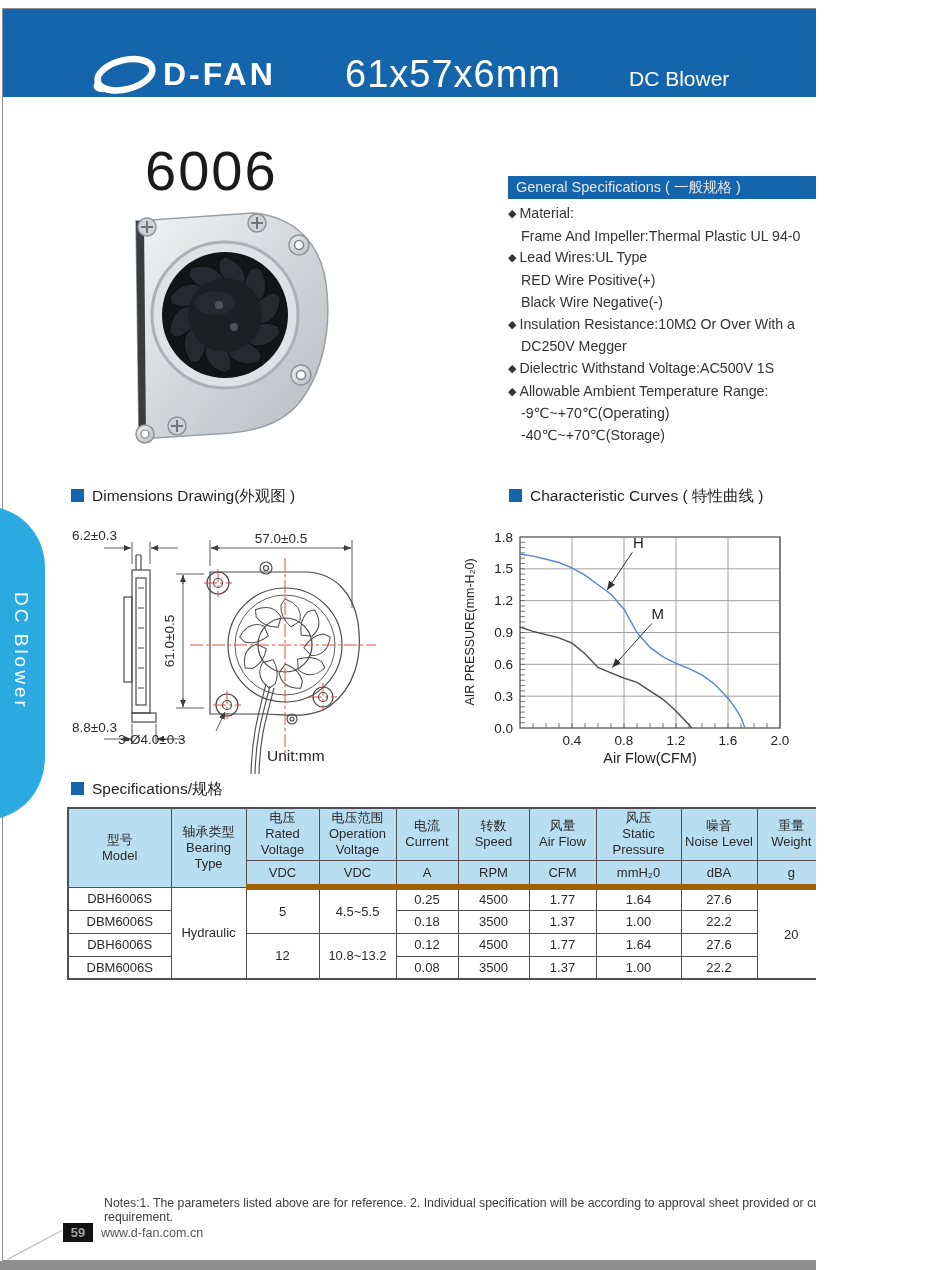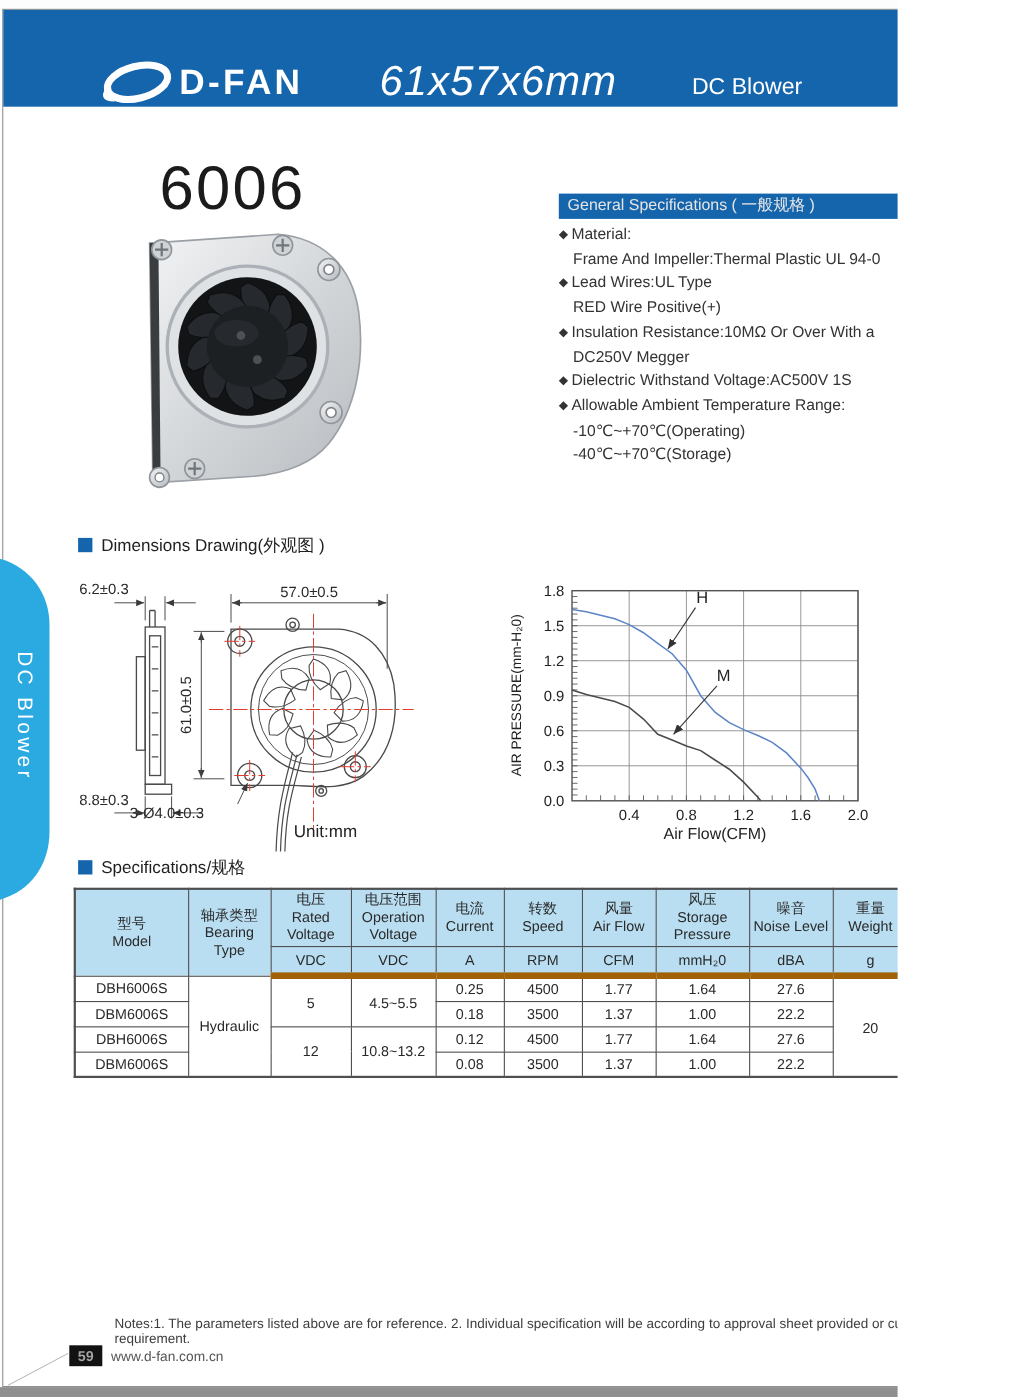--- a/index.html
+++ b/index.html
@@ -3,21 +3,21 @@
 <meta charset="utf-8">
 <style>
   html,body{margin:0;padding:0;background:#fff;}
   *{box-sizing:border-box;}
   body{font-family:"Liberation Sans","DejaVu Sans",sans-serif;color:#222;}
   .canvas{position:relative;width:816px;height:1270px;background:#fdfdfd;overflow:hidden;}
   .page-border{position:absolute;left:2px;top:8px;width:930px;height:1253px;border:1px solid #8f8f8f;background:#fff;}
   .header-bar{position:absolute;left:3px;top:9px;width:928px;height:88px;background:#1565ad;}
   .logo-wrap{position:absolute;left:84px;top:43px;width:74px;height:46px;}
   .logo-text{position:absolute;left:160px;top:47px;font-size:32px;font-weight:bold;color:#fff;letter-spacing:3px;}
-  .size-title{position:absolute;left:342px;top:44px;font-size:38px;color:#fff;letter-spacing:1px;font-style:italic;}
+  .size-title{position:absolute;left:342px;top:44px;font-size:38px;color:#fff;letter-spacing:1px;}
   .type-title{position:absolute;left:626px;top:58px;font-size:21px;color:#fff;}
   .model-title{position:absolute;left:145px;top:138px;font-size:56px;color:#1b1b1b;letter-spacing:2px;}
   .product-photo{position:absolute;left:103px;top:203px;}
   .genspec-bar{position:absolute;left:508px;top:176px;width:317px;height:23px;background:#1565ad;color:#e5e5e5;
     font-size:14.5px;line-height:23px;padding-left:8px;font-weight:500;}
   .genspec-list{position:absolute;left:508px;top:203px;width:340px;font-size:14.2px;color:#333;}
   .genspec-list .line{line-height:21.7px;white-space:nowrap;}
   .genspec-list .line .dia{font-size:11px;margin-right:3px;position:relative;top:-1px;color:#333;}
   .genspec-list .line.cont{padding-left:13px;}
   .sec-heading{position:absolute;font-size:15.5px;font-weight:500;color:#1f1f1f;}
@@ -111,30 +111,34 @@
       <circle cx="42" cy="231" r="4" fill="#fff" stroke="#7d8287" stroke-width="1.2"></circle>
     </g>
   </svg>
 
   <div class="genspec-bar">General Specifications ( 一般规格 )</div>
   <div class="genspec-list" id="genspec-list">
       <div class="line"><span class="dia">◆</span>Material:</div>
       <div class="line cont">Frame And Impeller:Thermal Plastic UL 94-0</div>
       <div class="line"><span class="dia">◆</span>Lead Wires:UL Type</div>
       <div class="line cont">RED Wire Positive(+)</div>
+      <div class="line cont">Black Wire Negative(-)</div>
       <div class="line"><span class="dia">◆</span>Insulation Resistance:10MΩ Or Over With a</div>
       <div class="line cont">DC250V Megger</div>
       <div class="line"><span class="dia">◆</span>Dielectric Withstand Voltage:AC500V 1S</div>
       <div class="line"><span class="dia">◆</span>Allowable Ambient Temperature Range:</div>
-      <div class="line cont">-10℃~+70℃(Operating)</div>
+      <div class="line cont">-9℃~+70℃(Operating)</div>
       <div class="line cont">-40℃~+70℃(Storage)</div>
     </div>
 
   <div class="sec-heading" id="dim-heading">
     <span class="sq"></span><span>Dimensions Drawing(外观图 )</span>
+  </div>
+  <div class="sec-heading" id="curve-heading">
+    <span class="sq"></span><span>Characteristic Curves ( 特性曲线 )</span>
   </div>
   <div class="sec-heading" id="spec-heading">
     <span class="sq"></span><span>Specifications/规格</span>
   </div>
 
   <svg class="dim-svg" width="410" height="268" viewBox="0 0 410 268">
     <defs>
       <marker id="arr" markerWidth="10" markerHeight="8" refX="8" refY="4" orient="auto">
         <path d="M0,0.6 L8,4 L0,7.4 Z" fill="#3a3a3a"></path>
       </marker>
@@ -347,21 +351,21 @@
             <td>电压范围
 Operation
 Voltage</td>
             <td>电流
 Current</td>
             <td>转数
 Speed</td>
             <td>风量
 Air Flow</td>
             <td>风压
-Storage
+Static
 Pressure</td>
             <td>噪音
 Noise Level</td>
             <td>重量
 Weight</td>
           </tr>
           <tr class="h2">
             <td>VDC</td>
             <td>VDC</td>
             <td>A</td>

